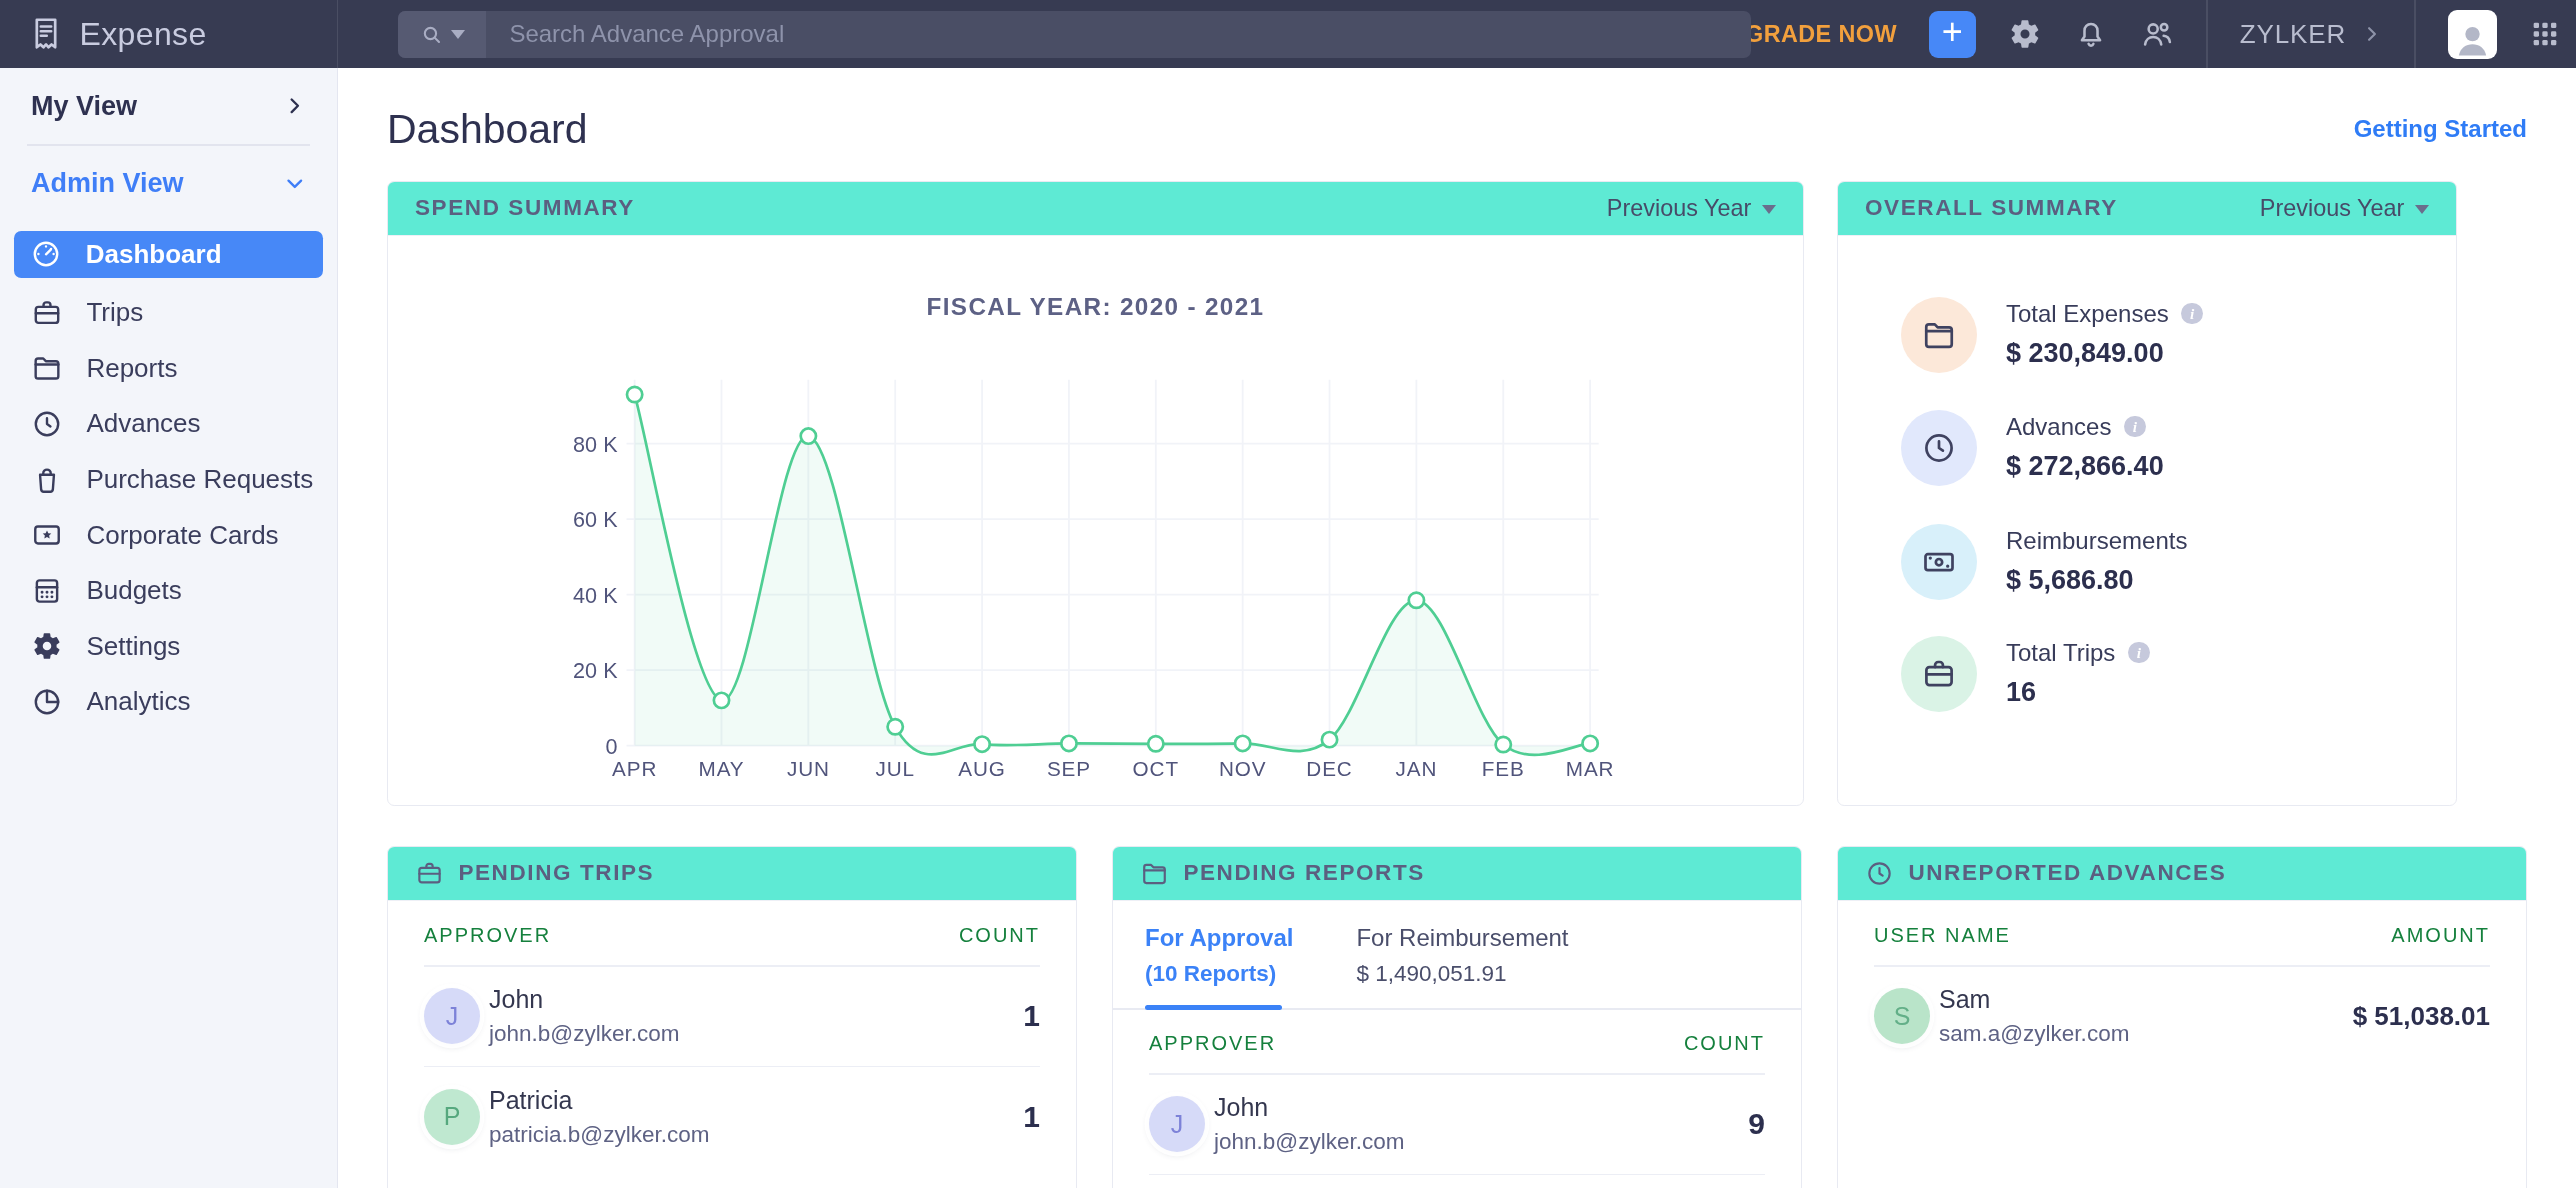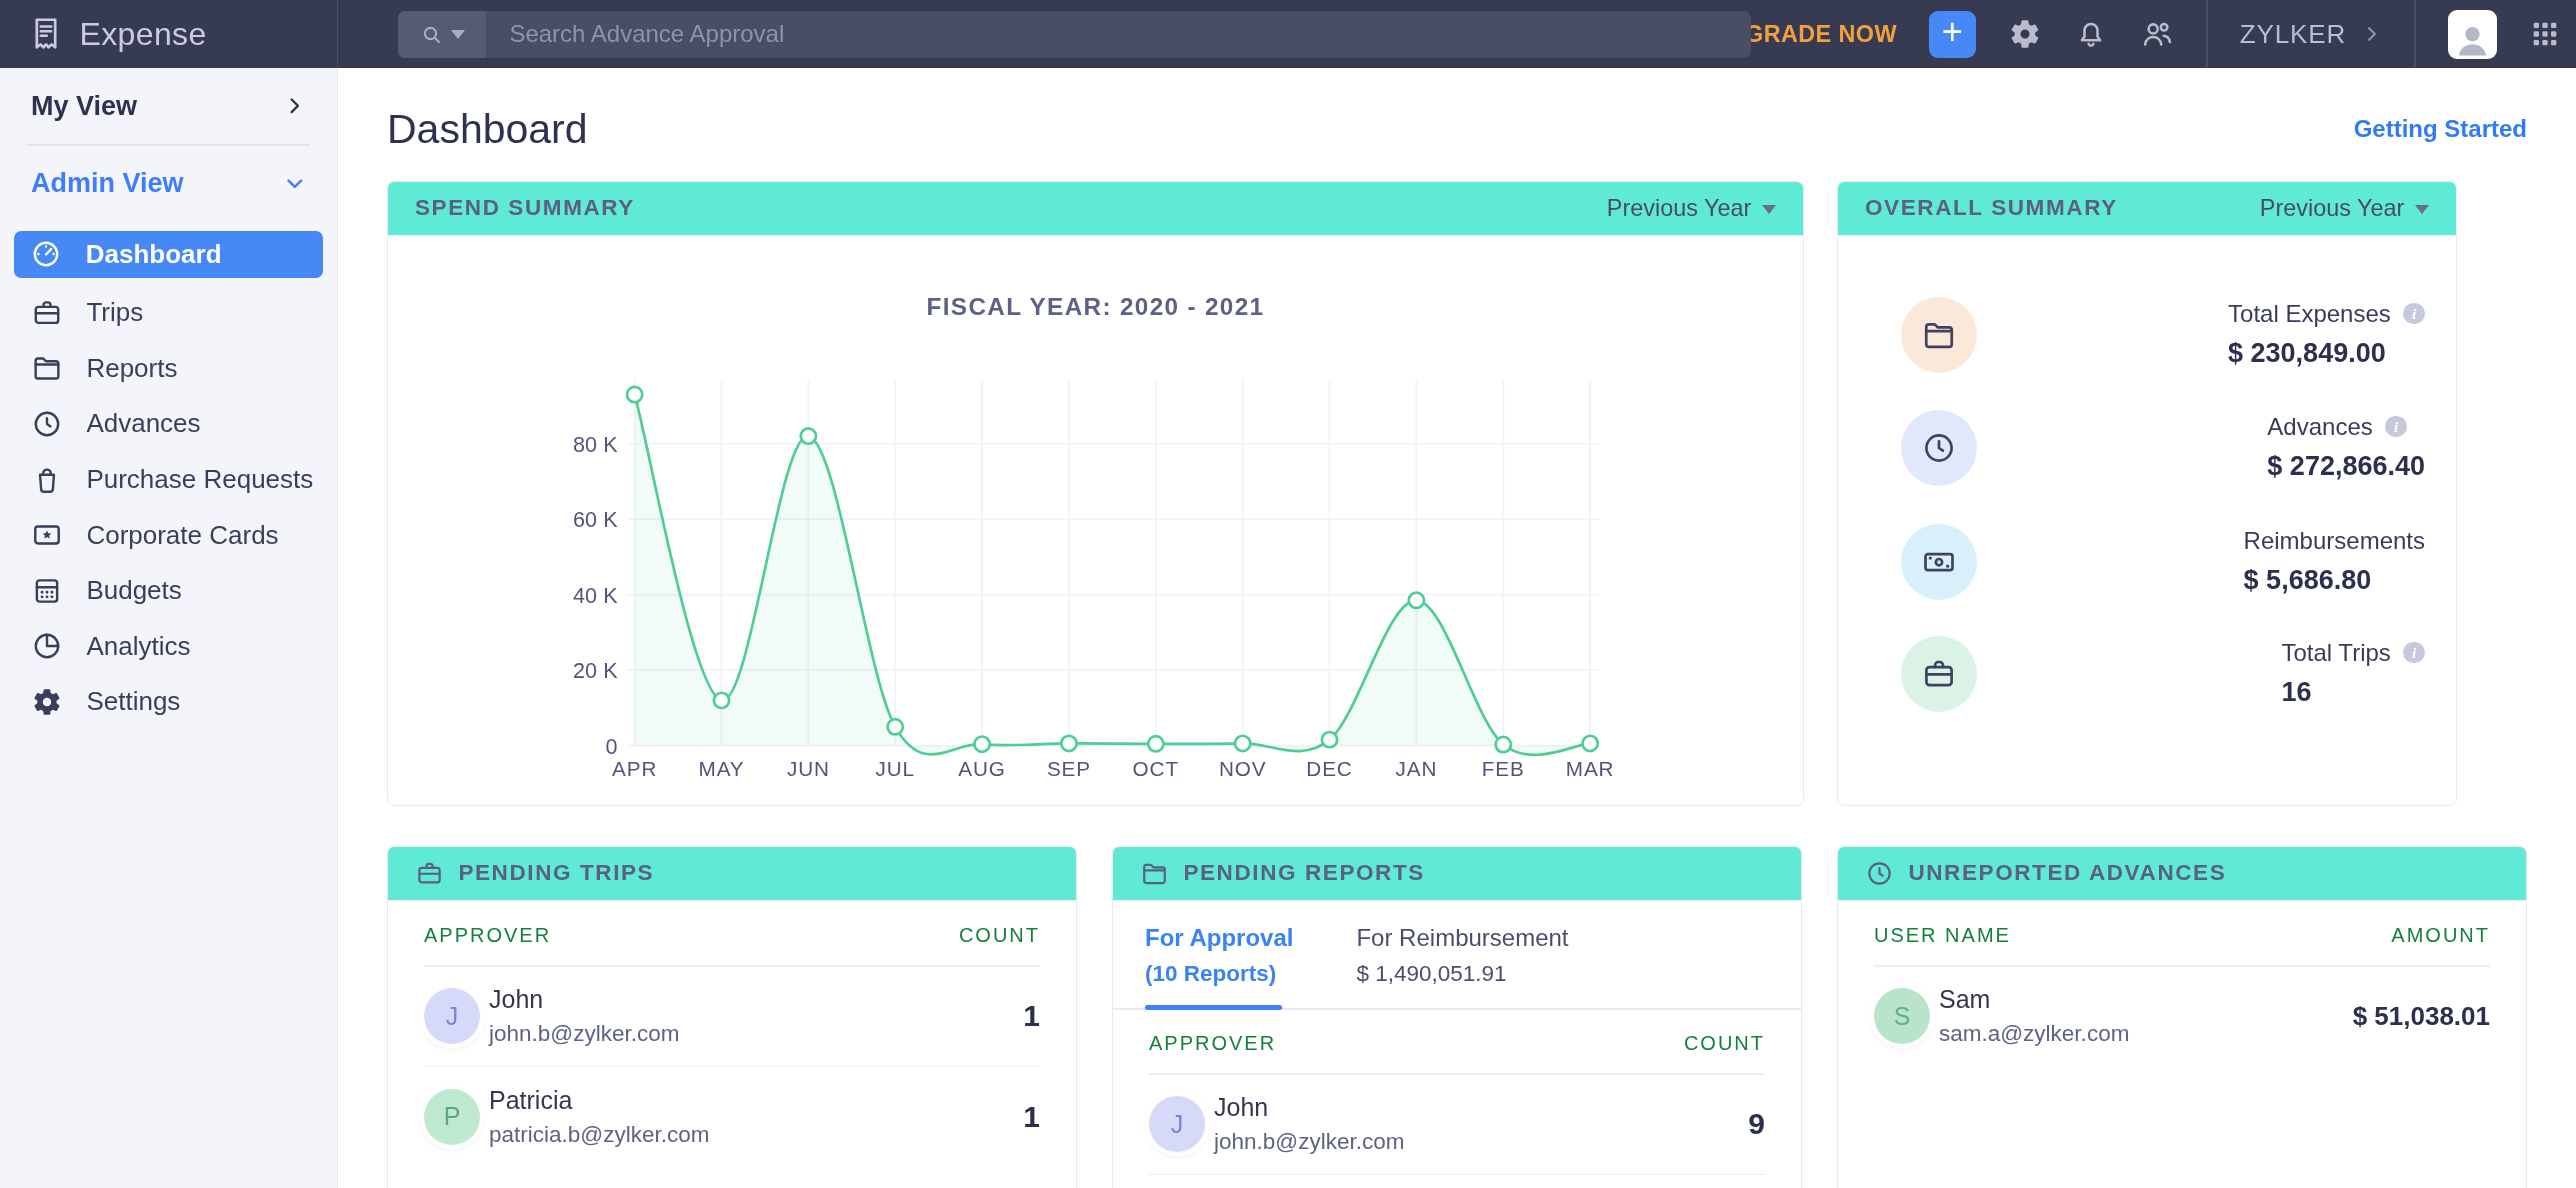--- a/index.html
+++ b/index.html
@@ -77,21 +77,21 @@
   .period { margin-left:auto; display:flex; align-items:center; gap:10.8px;
     color:#474b68; font-size:23.4px; cursor:pointer; }
   .period .caret { width:0; height:0; border-left:7.2px solid transparent;
     border-right:7.2px solid transparent; border-top:9px solid #6a6e8c; margin-top:3.6px; }
 
   
   .chart-wrap { position:absolute; left:0; top:54px; right:0; bottom:0; }
   .chart-wrap svg { width:100%; height:100%; display:block; }
 
   
-  .stat { position:absolute; left:63px; right:31px; display:flex; align-items:center;justify-content:space-between; }
+  .stat { position:absolute; left:63px; right:31px; display:flex; align-items:center; }
   .s-icon { width:76px; height:76px; border-radius:50%; display:flex;
     align-items:center; justify-content:center; color:#3f4260; flex:none; }
   .s-icon .ic { width:36px; height:36px; }
   .s-body { margin-left:29px; }
   .s-label { font-size:24px; color:#383c5a; display:flex; align-items:center; gap:12.6px; }
   .s-value { font-size:27px; font-weight:700; color:#2c2f4e; margin-top:10.8px; }
   .info-dot { width:21.6px; height:21.6px; border-radius:50%; background:#c6c9dc;
     color:#fff; font-size:15.3px; font-weight:700; font-family:"Liberation Serif",serif;
     font-style:italic; display:inline-flex; align-items:center; justify-content:center; cursor:pointer; }
 
@@ -322,29 +322,29 @@
       <span>Corporate Cards</span>
     </div>
     <div class="nav-item">
       <svg class="ic" viewBox="0 0 24 24">
           <use href="#s-calculator"></use>
         </svg>
       <span>Budgets</span>
     </div>
     <div class="nav-item">
       <svg class="ic" viewBox="0 0 24 24">
+          <use href="#s-gear"></use>
+        </svg>
+      <span>Settings</span>
+    </div>
+    <div class="nav-item">
+      <svg class="ic" viewBox="0 0 24 24">
           <use href="#s-pie"></use>
         </svg>
       <span>Analytics</span>
-    </div>
-    <div class="nav-item">
-      <svg class="ic" viewBox="0 0 24 24">
-          <use href="#s-gear"></use>
-        </svg>
-      <span>Settings</span>
     </div>
   </div>
 </nav>
 
 <main class="main">
   <div class="page-head">
     <h1 class="page-title">Dashboard</h1>
     <a class="getting-started">Getting Started</a>
   </div>
 

